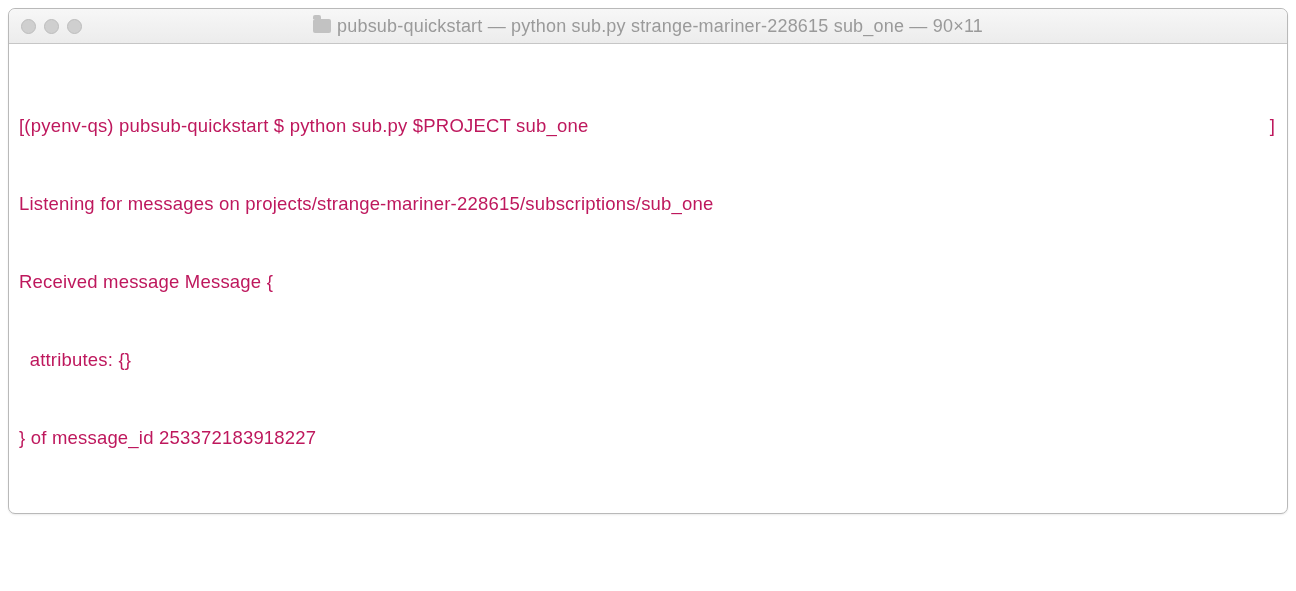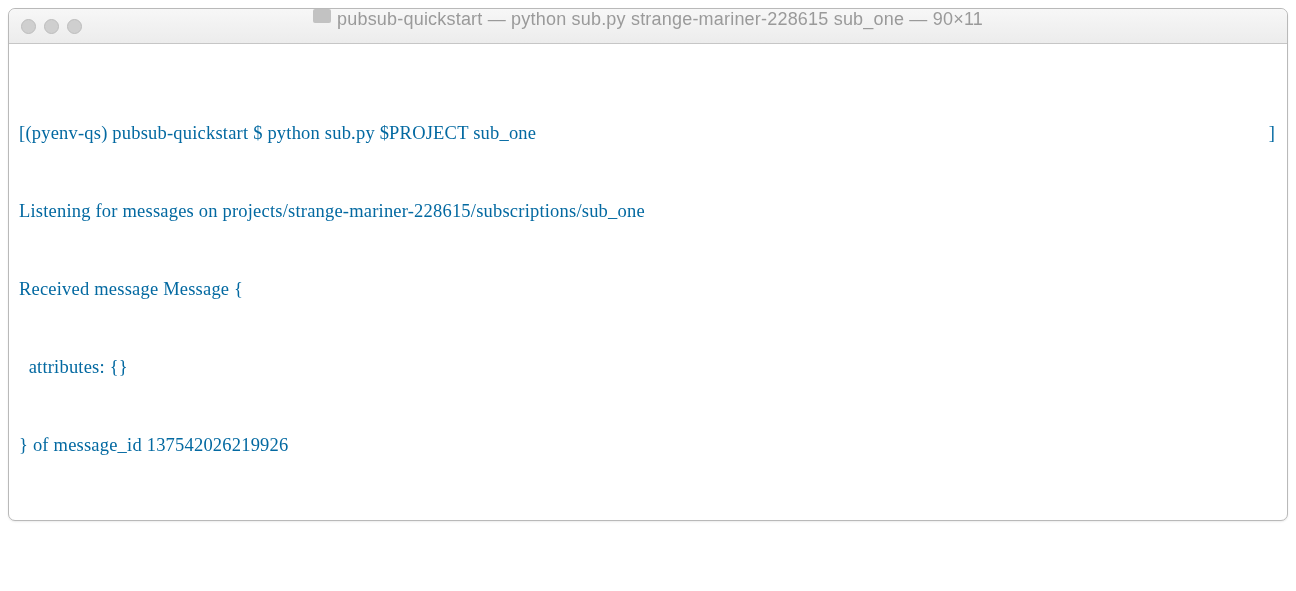--- a/index.html
+++ b/index.html
@@ -40,21 +40,21 @@
     flex:0 0 auto;
   }
   .dot{
     width:13px;height:13px;border-radius:50%;
   }
   .dot.inactive{background:#cfcfcf;border:1px solid #bdbdbd;}
   .title-wrap{
     position:absolute;
     left:0;right:0;top:0;bottom:0;
     display:flex;
-    align-items:flex-start;
+    align-items:center;
     justify-content:center;
     pointer-events:none;
     gap:6px;
     font-size:18px;
     letter-spacing:0.2px;
     white-space:nowrap;
   }
   .tb.inactive .title-wrap{color:#9a9a9a;}
   .folder{
     width:18px;height:14px;border-radius:2px;
@@ -64,26 +64,26 @@
   .folder.inactive{background:#c2c2c2;}
   .folder::before{
     content:"";
     position:absolute;
     left:0;top:-4px;width:8px;height:4px;
     border-top-left-radius:2px;border-top-right-radius:2px;
   }
   .folder.inactive::before{background:#c2c2c2;}
 
   .term{
-    font-family:Liberation Serif, serif;
+    font-family:Liberation Sans, sans-serif;
     font-size:18.5px;
     line-height:26px;
-    padding:24px 10px 10px 10px;
+    padding:17px 10px 10px 10px;
     white-space:pre;
-    color:#0369a1;
+    color:#be185d;
     letter-spacing:0.2px;
     overflow:hidden;
   }
   .line{
     position:relative;
     display:flex;
   }
   .line .left{flex:0 0 auto;}
   .rbracket{
     position:absolute;
@@ -105,17 +105,17 @@
       <div class="title-wrap">
         <span class="folder inactive"></span>
         <span>pubsub-quickstart — python sub.py strange-mariner-228615 sub_one — 90×11</span>
       </div>
     </div>
     <div class="term" style="min-height:220px">
       <div class="line"><span class="left">[<span>(pyenv-qs) pubsub-quickstart $ python sub.py $PROJECT sub_one</span></span><span class="rbracket">]</span></div>
       <div>Listening for messages on projects/strange-mariner-228615/subscriptions/sub_one</div>
       <div>Received message Message {</div>
       <div>  attributes: {}</div>
-      <div>} of message_id 137542026219926</div>
+      <div>} of message_id 253372183918227</div>
     </div>
   </div>
 
 </div>
 
 </body></html>

